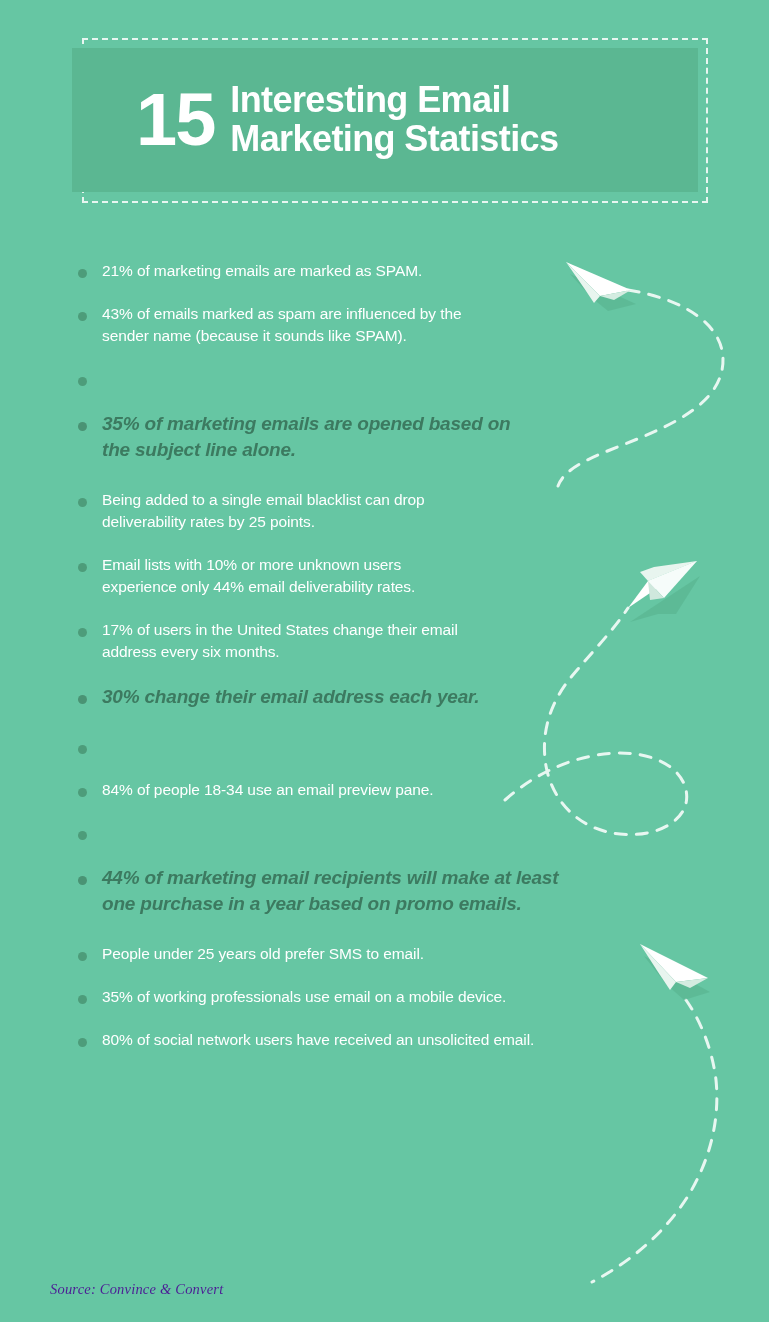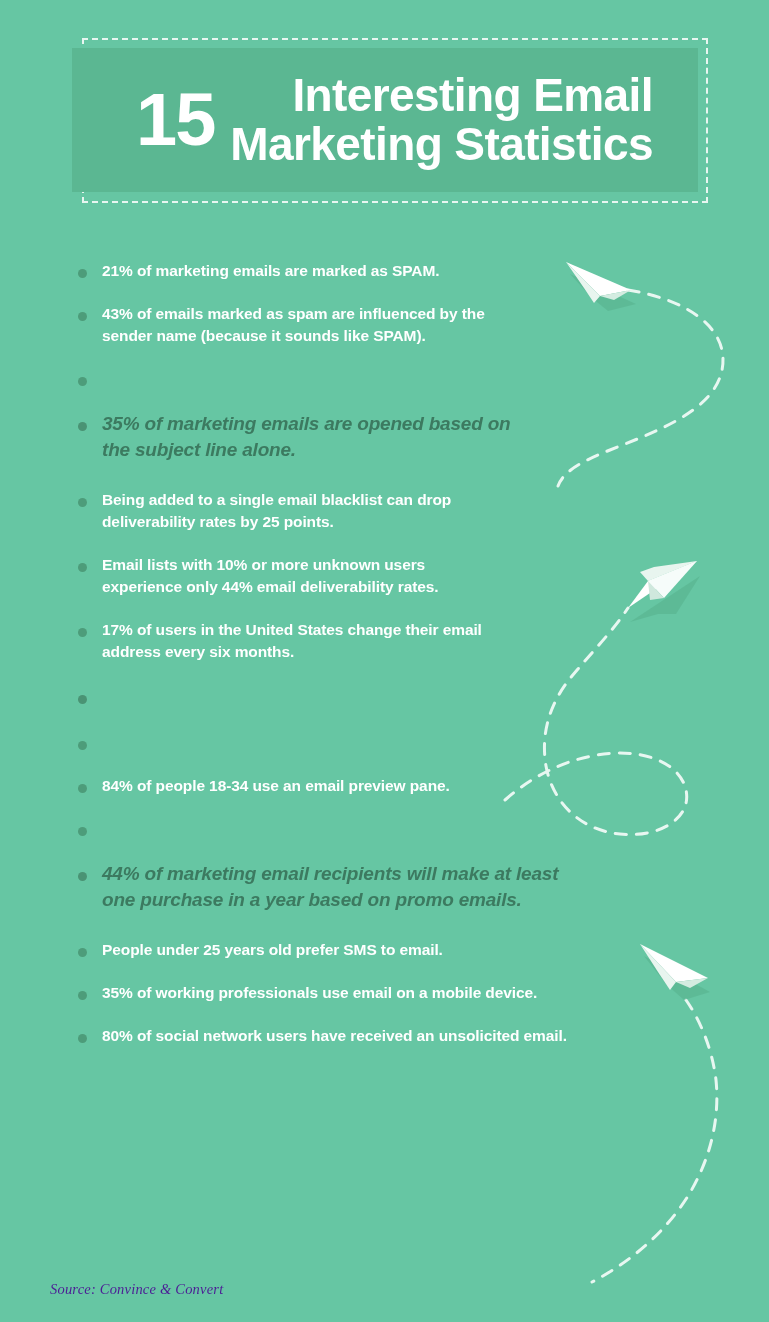--- a/index.html
+++ b/index.html
@@ -60,26 +60,25 @@
     color: #ffffff;
     font-size: 74px;
     font-weight: bold;
     line-height: 0.92;
     letter-spacing: -2px;
     margin-right: 16px;
     font-family: "Liberation Sans", sans-serif;
   }
   #title-text {
     color: #ffffff;
-    font-size: 46px;
+    font-size: 36px;
     font-weight: bold;
     line-height: 1.07;
     letter-spacing: -0.6px;
     font-family: "Liberation Sans", sans-serif;
-    text-align: right;
   }
   #title-text .tl {
     display: block;
     white-space: nowrap;
   }
 
   
   #stat-list {
     position: absolute;
     left: 70px;
@@ -100,21 +99,20 @@
     height: 9px;
     border-radius: 50%;
     background: #4d9c7a;
   }
   .stat-text {
     color: #ffffff;
     font-size: 15.5px;
     line-height: 1.42;
     letter-spacing: -0.1px;
     white-space: pre-line;
-    font-weight: bold;
   }
   .stat-item.highlight {
     margin-bottom: 26px;
     margin-top: 4px;
   }
   .stat-item.highlight .stat-bullet {
     top: 11px;
     background: #4a9374;
   }
   .stat-item.highlight .stat-text {
@@ -202,21 +200,21 @@
 sender name (because it sounds like SPAM).</span></div>
     <div class="stat-item"><span class="stat-bullet"></span></div>
     <div class="stat-item highlight"><span class="stat-bullet"></span><span class="stat-text">35% of marketing emails are opened based on
 the subject line alone.</span></div>
     <div class="stat-item"><span class="stat-bullet"></span><span class="stat-text">Being added to a single email blacklist can drop
 deliverability rates by 25 points.</span></div>
     <div class="stat-item"><span class="stat-bullet"></span><span class="stat-text">Email lists with 10% or more unknown users
 experience only 44% email deliverability rates.</span></div>
     <div class="stat-item"><span class="stat-bullet"></span><span class="stat-text">17% of users in the United States change their email
 address every six months.</span></div>
-    <div class="stat-item highlight"><span class="stat-bullet"></span></div>
+    <div class="stat-item highlight"><span class="stat-bullet"></span><span class="stat-text">30% change their email address each year.</span></div>
     <div class="stat-item"><span class="stat-bullet"></span></div>
     <div class="stat-item"><span class="stat-bullet"></span><span class="stat-text">84% of people 18-34 use an email preview pane.</span></div>
     <div class="stat-item"><span class="stat-bullet"></span></div>
     <div class="stat-item highlight"><span class="stat-bullet"></span><span class="stat-text">44% of marketing email recipients will make at least
 one purchase in a year based on promo emails.</span></div>
     <div class="stat-item"><span class="stat-bullet"></span><span class="stat-text">People under 25 years old prefer SMS to email.</span></div>
     <div class="stat-item"><span class="stat-bullet"></span><span class="stat-text">35% of working professionals use email on a mobile device.</span></div>
     <div class="stat-item"><span class="stat-bullet"></span><span class="stat-text">80% of social network users have received an unsolicited email.</span></div>
   </div>
 

